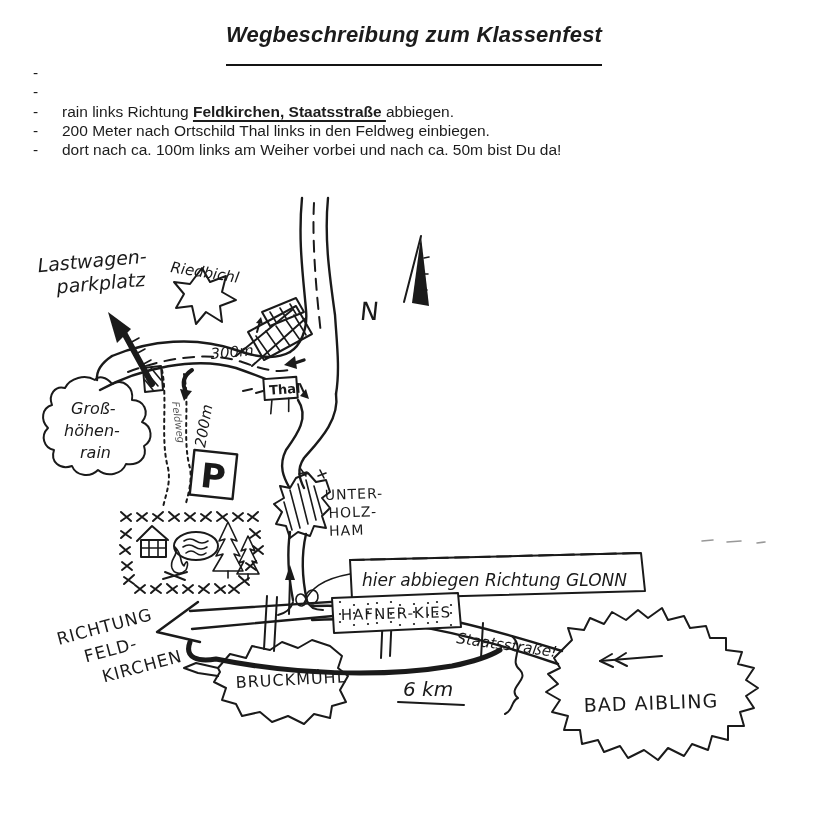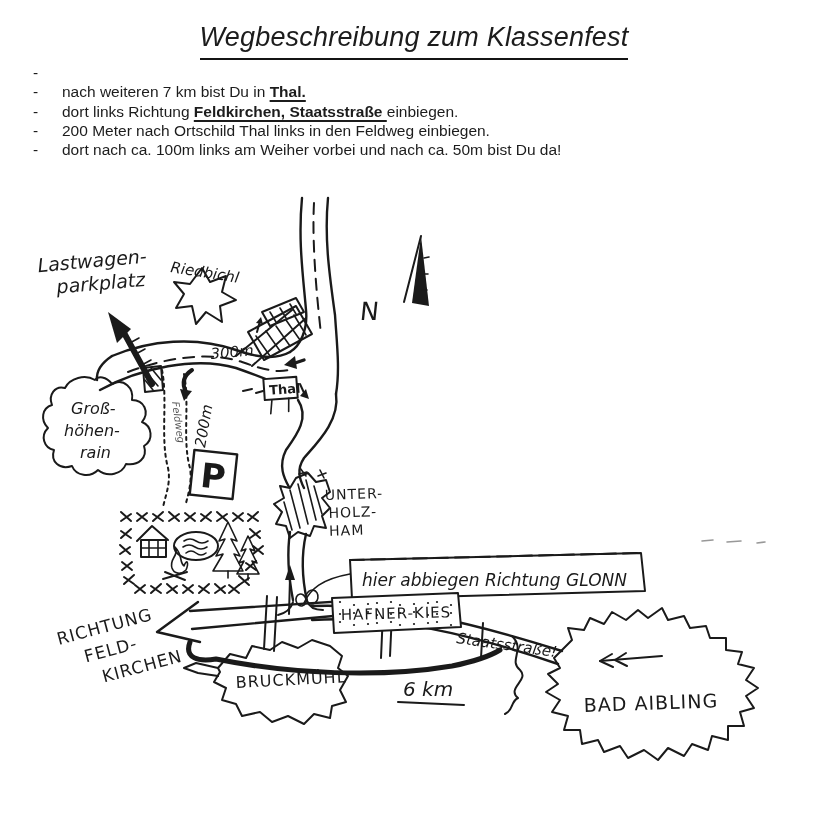--- a/index.html
+++ b/index.html
@@ -1,20 +1,20 @@
 <!DOCTYPE html>
 <html><head>
 <meta charset="utf-8">
 <style>
   html,body{margin:0;padding:0;background:#fff;}
   .page{position:relative;width:828px;height:837px;background:#ffffff;overflow:hidden;
         font-family:"Liberation Sans",sans-serif;color:#1c1c1c;}
   .title-wrap{position:absolute;top:22px;left:0;width:100%;text-align:center;}
-  .title-wrap span{font-style:italic;font-weight:normal;font-size:27px;
-        border-bottom:2.5px solid #141414;padding-bottom:6px;letter-spacing:.2px;}
+  .title-wrap span{font-style:italic;font-weight:bold;font-size:22px;
+        border-bottom:2.5px solid #141414;padding-bottom:17px;letter-spacing:.2px;}
   .instructions{position:absolute;top:63px;left:33px;width:770px;font-size:15.5px;}
   .bullet{display:flex;line-height:19.3px;}
   .dash{width:29px;flex:0 0 29px;}
   .btext .b{font-weight:bold;}
   .btext .u{text-decoration:underline;text-decoration-thickness:2px;text-underline-offset:2.5px;}
   svg{position:absolute;top:190px;left:0;}
   .ink{stroke:#1a1a1a;fill:none;stroke-width:2.4;stroke-linecap:round;stroke-linejoin:round;}
   .thin{stroke-width:1.6;}
   .mid{stroke-width:2;}
   .thick{stroke-width:5;}
@@ -34,25 +34,24 @@
   <div class="title-wrap">
     <span>Wegbeschreibung zum Klassenfest</span>
   </div>
 
   <div class="instructions">
       <div class="bullet">
         <span class="dash">-</span>
       </div>
       <div class="bullet">
         <span class="dash">-</span>
-        <span class="btext"><span class="">nach weiteren 7 km bist Du in </span><span class="b u">Thal.</span></span>
-      </div>
-      <div class="bullet">
-        <span class="dash">-</span>
-        <span class="btext"><span class="">dort links Richtung </span><span class="b u">Feldkirchen, Staatsstraße </span><span class="">einbiegen.</span></span>
+      </div>
+      <div class="bullet">
+        <span class="dash">-</span>
+        <span class="btext"><span class="">rain links Richtung </span><span class="b u">Feldkirchen, Staatsstraße </span><span class="">abbiegen.</span></span>
       </div>
       <div class="bullet">
         <span class="dash">-</span>
         <span class="btext"><span class="">200 Meter nach Ortschild Thal links in den Feldweg einbiegen.</span></span>
       </div>
       <div class="bullet">
         <span class="dash">-</span>
         <span class="btext"><span class="">dort nach ca. 100m links am Weiher vorbei und nach ca. 50m bist Du da!</span></span>
       </div>
     </div>

